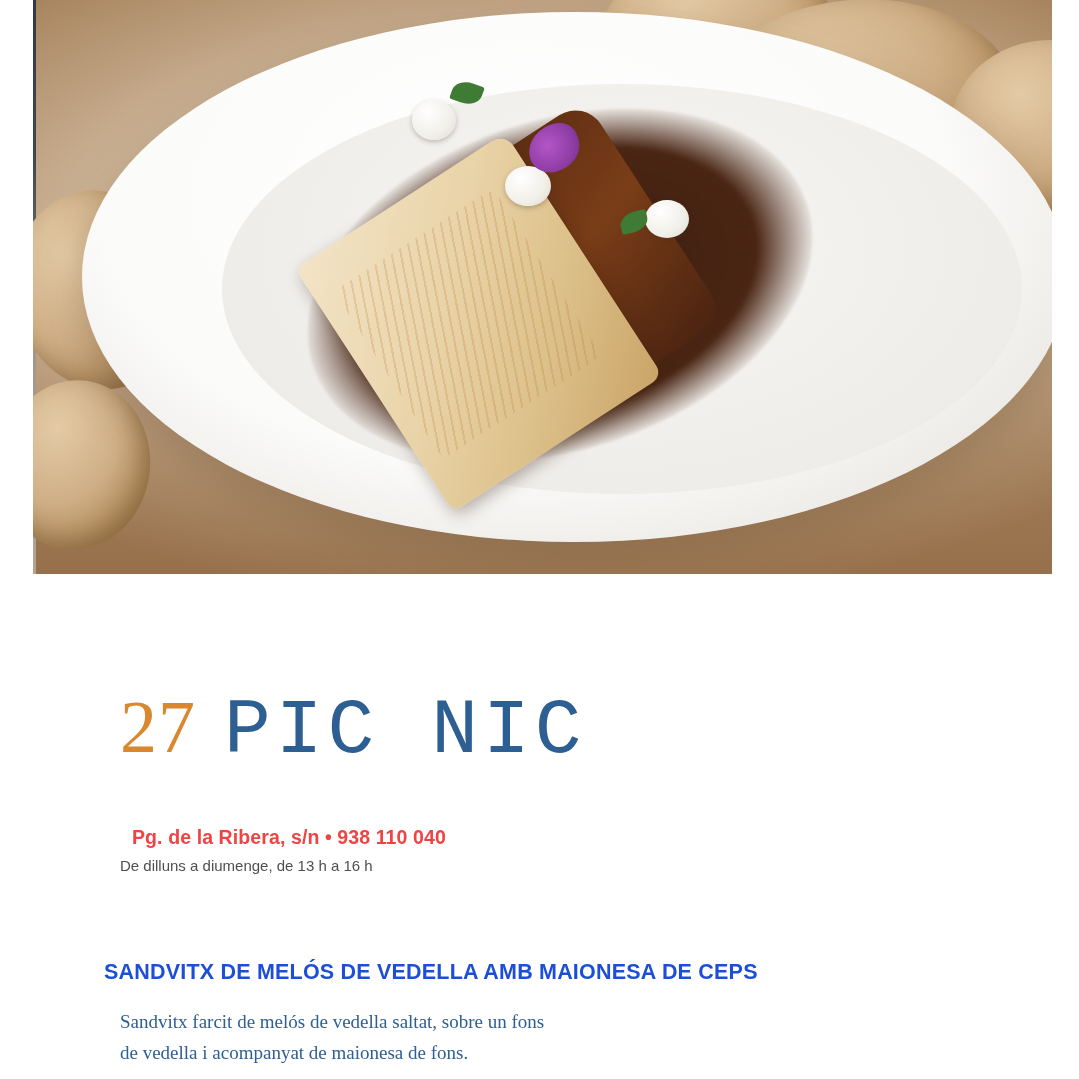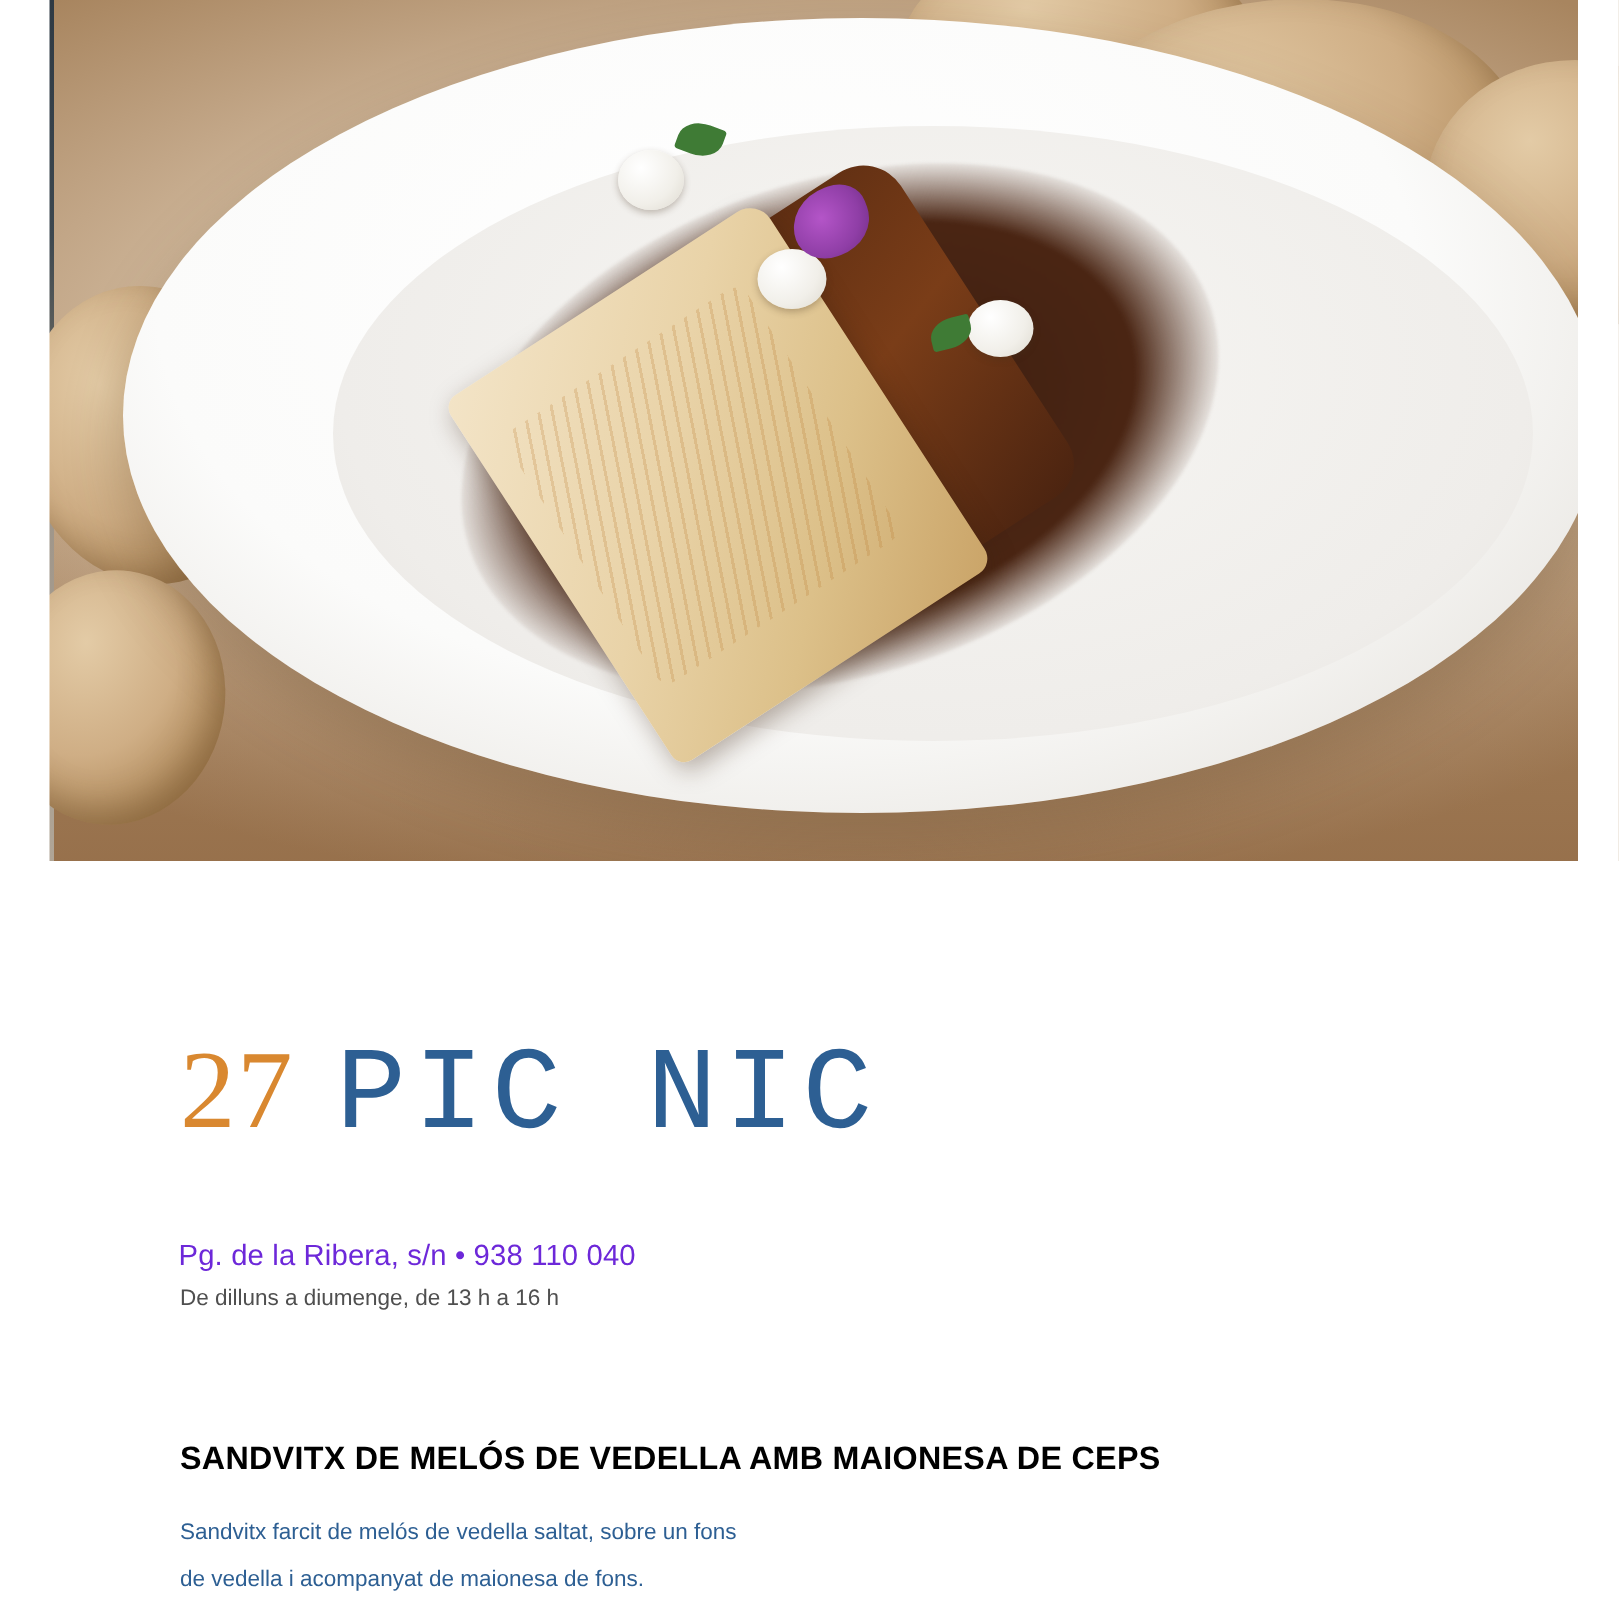--- a/index.html
+++ b/index.html
@@ -190,46 +190,47 @@
   }
   .name {
     font-family: Liberation Mono, monospace;
     font-size: 78px;
     line-height: 1;
     color: #2d5f93;
     letter-spacing: 5px;
   }
   .addr {
     position: absolute;
-    left: 119px; top: 252px;
+    left: 132px; top: 252px;
     font-size: 19.5px;
-    font-weight: normal;
-    color: #6d28d9;
+    font-weight: bold;
+    color: #ef4444;
     letter-spacing: .1px;
   }
   .hours {
     position: absolute;
     left: 120px; top: 283px;
     font-size: 15px;
     color: #4f4f4f;
   }
   .dish {
     position: absolute;
-    left: 120px; top: 386px;
+    left: 104px; top: 386px;
     font-size: 21.5px;
     font-weight: bold;
-    color: #000000;
+    color: #1d4ed8;
     letter-spacing: .2px;
   }
   .desc {
     position: absolute;
     left: 120px; top: 432px;
-    font-size: 15px;
+    font-size: 19px;
     line-height: 31px;
     color: #2d5f93;
+    font-family: Liberation Serif, serif;
   }
   .desc span { display: block; }
 </style>
 </head>
 <body>
 
 <div class="page">
 
   <div class="photo">
     <div class="photo-bg"></div>

